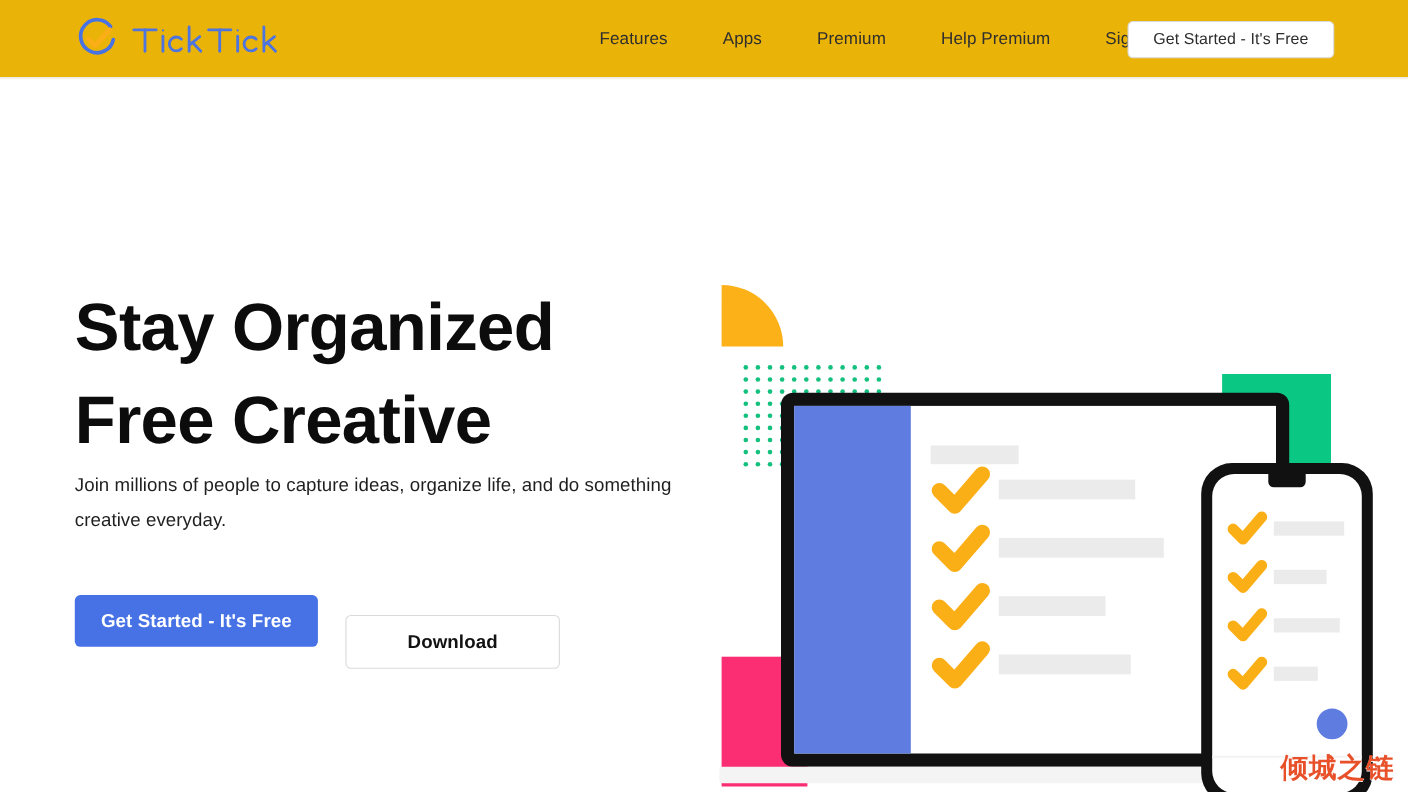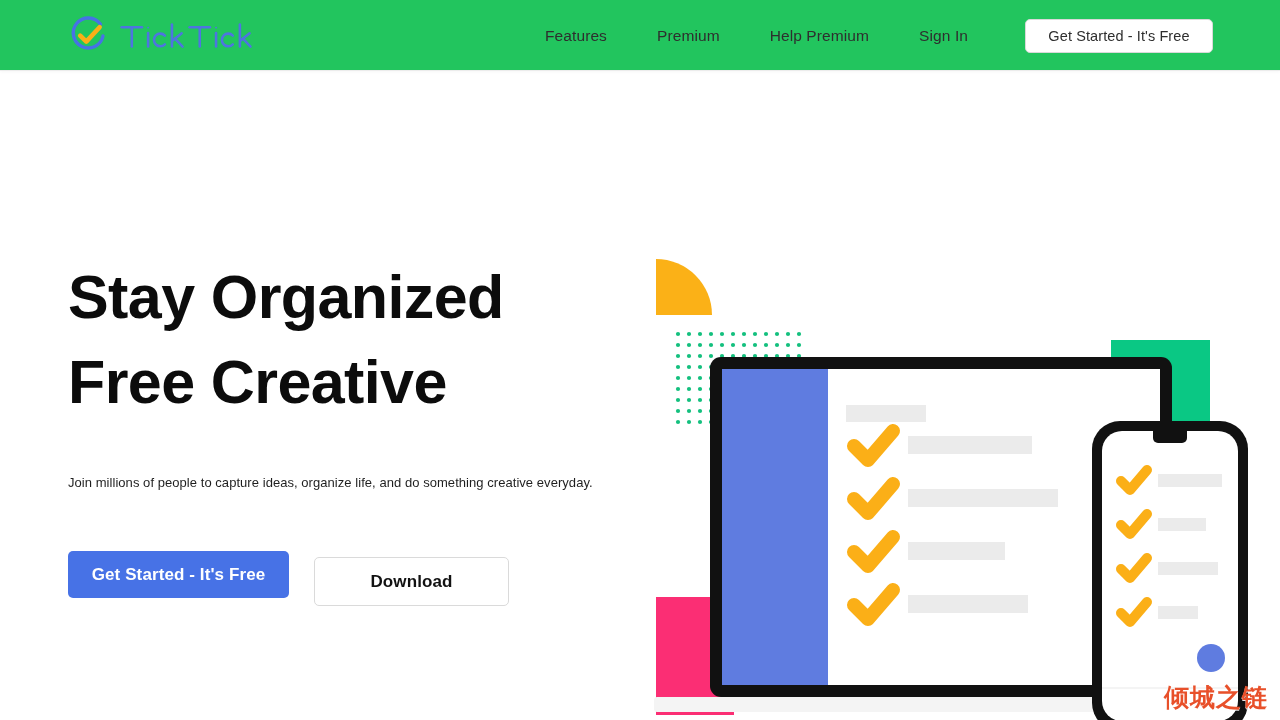--- a/index.html
+++ b/index.html
@@ -13,21 +13,21 @@
     font-family: "Liberation Sans", sans-serif;
     -webkit-font-smoothing: antialiased;
   }
 
   
   .site-header {
     position: absolute;
     top: 0; left: 0;
     width: 1280px;
     height: 71px;
-    background: #22c55e;
+    background: #eab308;
     border-bottom: 1px solid #ececec;
     box-shadow: 0 1px 3px rgba(0,0,0,0.035);
     display: flex;
     align-items: center;
     z-index: 50;
   }
 
   .brand {
     position: absolute;
     left: 66px;
@@ -97,23 +97,22 @@
   .hero-title {
     font-size: 61px;
     line-height: 85px;
     font-weight: bold;
     color: #0c0c0c;
     letter-spacing: -0.6px;
   }
   .hero-title .line { display: block; white-space: nowrap; }
 
   .hero-sub {
-    margin-top: 42px;
     width: 580px;
-    font-size: 13px;
+    font-size: 17px;
     line-height: 32px;
     color: #1f1f1f;
     letter-spacing: .05px;
   }
 
   .hero-actions {
     margin-top: 52px;
     display: flex;
     align-items: flex-start;
     gap: 25px;
@@ -130,21 +129,21 @@
     font-size: 17px;
     font-weight: bold;
     cursor: pointer;
     letter-spacing: .1px;
     line-height: 1;
   }
 
   .btn-secondary {
     width: 195px;
     height: 49px;
-    margin-top: 6px;
+    margin-top: 18px;
     background: #ffffff;
     border: 1px solid #dadada;
     border-radius: 5px;
     color: #121212;
     font-family: "Liberation Sans", sans-serif;
     font-size: 17px;
     font-weight: bold;
     cursor: pointer;
     letter-spacing: .1px;
     line-height: 1;
@@ -214,20 +213,21 @@
           <path d="M137 4 V29"></path>
             <path d="M148 14 L137.5 22.5"></path>
             <path d="M140.5 20 L149 29"></path>
         </g>
       </svg>
     </span>
   </a>
 
   <nav class="main-nav">
     <a class="nav-link" href="#">Features</a>
+    <a class="nav-link" href="#">Apps</a>
     <a class="nav-link" href="#">Premium</a>
     <a class="nav-link" href="#">Help Premium</a>
     <a class="nav-link" href="#">Sign In</a>
   </nav>
 
   <button class="nav-cta">Get Started - It's Free</button>
 </header>
 
 <main class="hero">
 

